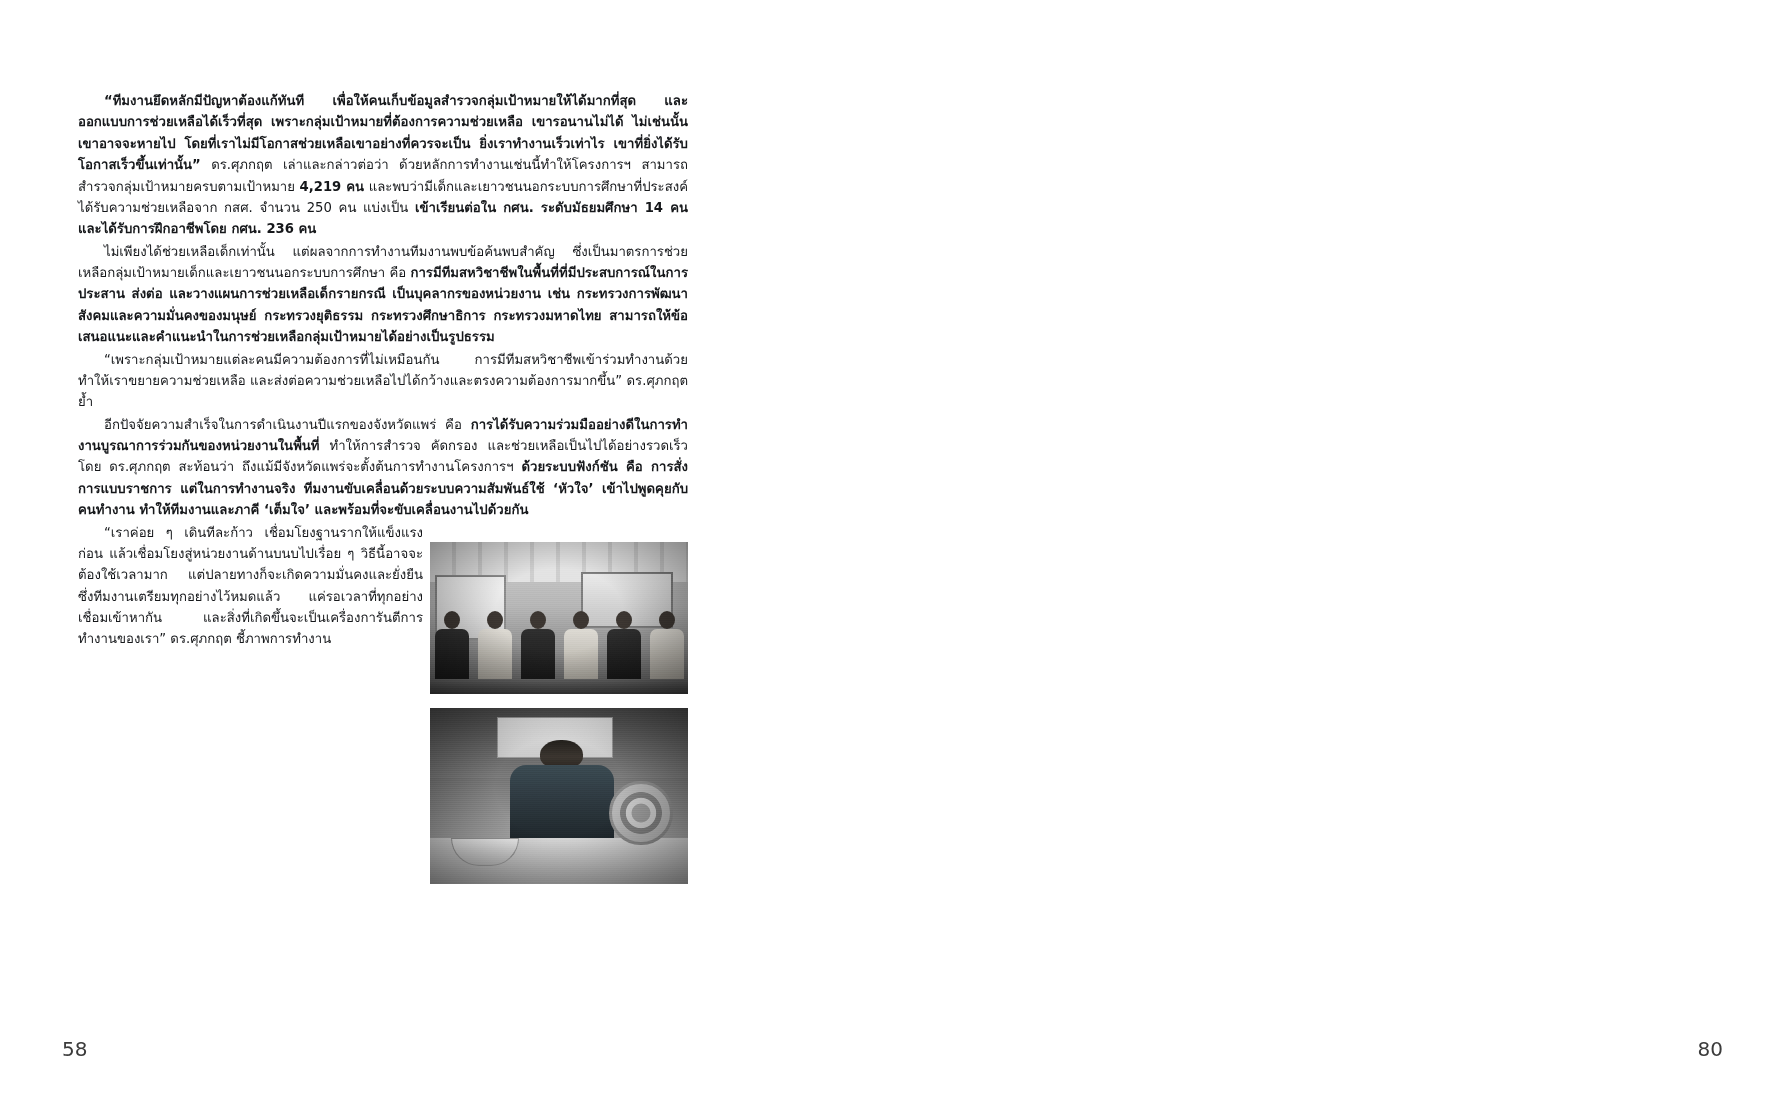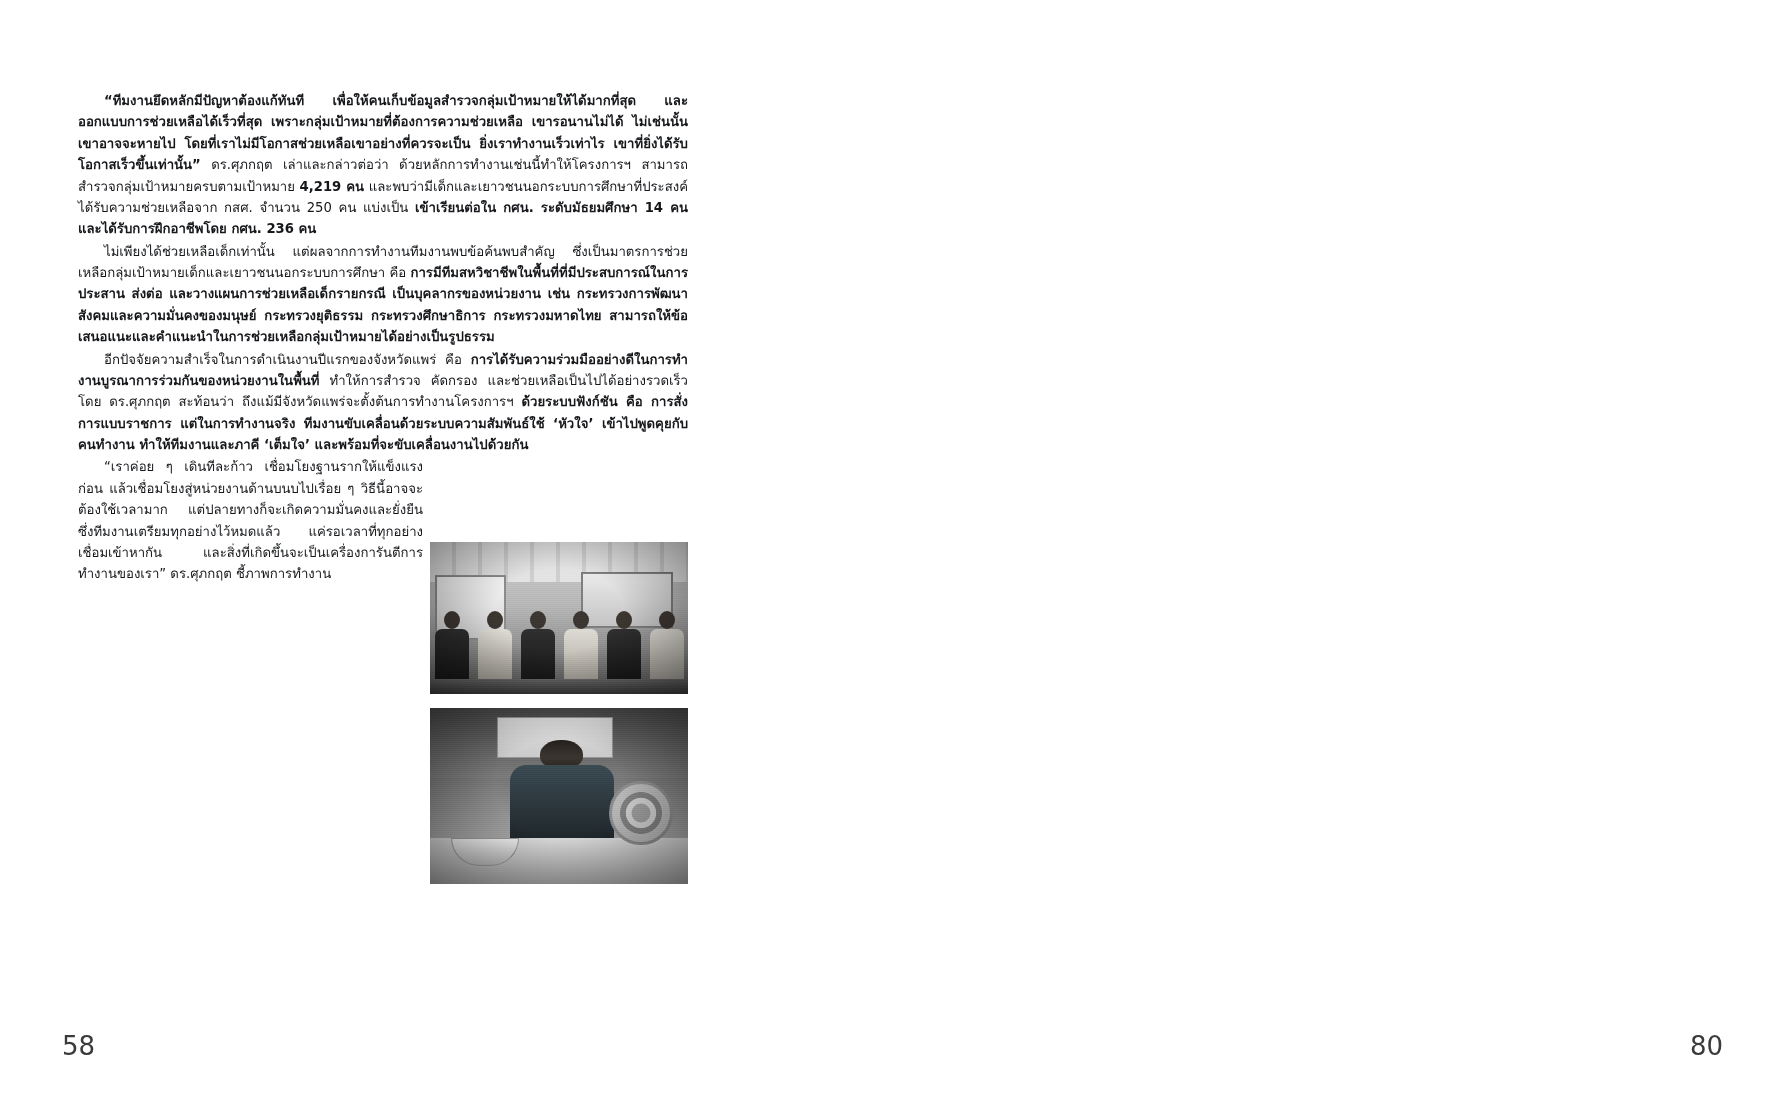--- a/index.html
+++ b/index.html
@@ -56,21 +56,21 @@
 
   
   .ph-class { left: 430px; top: 542px; width: 258px; height: 152px; }
   
   .ph-cook  { left: 430px; top: 708px; width: 258px; height: 176px; }
 
   
   .folio {
     position: absolute;
     bottom: 44px;
-    font-size: 26px;
+    font-size: 20px;
     color: #3b3b3b;
     font-family: "DejaVu Sans", "Liberation Sans", sans-serif;
   }
   .folio-left  { left: 62px; }
   .folio-right { right: 62px; }
 
   
 
   
   .grain {
@@ -176,20 +176,23 @@
     <div class="text-col">
 
       <p class="para">
         <span class="indent"></span><span class="b">“ทีมงานยึดหลักมีปัญหาต้องแก้ทันที เพื่อให้คนเก็บข้อมูลสำรวจกลุ่มเป้าหมายให้ได้มากที่สุด และออกแบบการช่วยเหลือได้เร็วที่สุด เพราะกลุ่มเป้าหมายที่ต้องการความช่วยเหลือ เขารอนานไม่ได้ ไม่เช่นนั้นเขาอาจจะหายไป โดยที่เราไม่มีโอกาสช่วยเหลือเขาอย่างที่ควรจะเป็น ยิ่งเราทำงานเร็วเท่าไร เขาที่ยิ่งได้รับโอกาสเร็วขึ้นเท่านั้น”</span><span> ดร.ศุภกฤต เล่าและกล่าวต่อว่า ด้วยหลักการทำงานเช่นนี้ทำให้โครงการฯ สามารถสำรวจกลุ่มเป้าหมายครบตามเป้าหมาย </span><span class="b">4,219 คน</span><span> และพบว่ามีเด็กและเยาวชนนอกระบบการศึกษาที่ประสงค์ได้รับความช่วยเหลือจาก กสศ. จำนวน 250 คน แบ่งเป็น </span><span class="b">เข้าเรียนต่อใน กศน. ระดับมัธยมศึกษา 14 คน และได้รับการฝึกอาชีพโดย กศน. 236 คน</span>
       </p>
 
       <p class="para">
         <span class="indent"></span><span>ไม่เพียงได้ช่วยเหลือเด็กเท่านั้น แต่ผลจากการทำงานทีมงานพบข้อค้นพบสำคัญ ซึ่งเป็นมาตรการช่วยเหลือกลุ่มเป้าหมายเด็กและเยาวชนนอกระบบการศึกษา คือ </span><span class="b">การมีทีมสหวิชาชีพในพื้นที่ที่มีประสบการณ์ในการประสาน ส่งต่อ และวางแผนการช่วยเหลือเด็กรายกรณี เป็นบุคลากรของหน่วยงาน เช่น กระทรวงการพัฒนาสังคมและความมั่นคงของมนุษย์ กระทรวงยุติธรรม กระทรวงศึกษาธิการ กระทรวงมหาดไทย สามารถให้ข้อเสนอแนะและคำแนะนำในการช่วยเหลือกลุ่มเป้าหมายได้อย่างเป็นรูปธรรม</span>
       </p>
 
+      <p class="para">
+        <span class="indent"></span><span>“เพราะกลุ่มเป้าหมายแต่ละคนมีความต้องการที่ไม่เหมือนกัน การมีทีมสหวิชาชีพเข้าร่วมทำงานด้วย ทำให้เราขยายความช่วยเหลือ และส่งต่อความช่วยเหลือไปได้กว้างและตรงความต้องการมากขึ้น” ดร.ศุภกฤต ย้ำ</span>
+      </p>
 
       <p class="para">
         <span class="indent"></span><span>อีกปัจจัยความสำเร็จในการดำเนินงานปีแรกของจังหวัดแพร่ คือ </span><span class="b">การได้รับความร่วมมืออย่างดีในการทำงานบูรณาการร่วมกันของหน่วยงานในพื้นที่</span><span> ทำให้การสำรวจ คัดกรอง และช่วยเหลือเป็นไปได้อย่างรวดเร็ว โดย ดร.ศุภกฤต สะท้อนว่า ถึงแม้มีจังหวัดแพร่จะตั้งต้นการทำงานโครงการฯ </span><span class="b">ด้วยระบบฟังก์ชัน คือ การสั่งการแบบราชการ แต่ในการทำงานจริง ทีมงานขับเคลื่อนด้วยระบบความสัมพันธ์ใช้ ‘หัวใจ’ เข้าไปพูดคุยกับคนทำงาน ทำให้ทีมงานและภาคี ‘เต็มใจ’ และพร้อมที่จะขับเคลื่อนงานไปด้วยกัน</span>
       </p>
 
       <p class="para" style="width:345px;">
         <span class="indent"></span><span>“เราค่อย ๆ เดินทีละก้าว เชื่อมโยงฐานรากให้แข็งแรงก่อน แล้วเชื่อมโยงสู่หน่วยงานด้านบนบไปเรื่อย ๆ วิธีนี้อาจจะต้องใช้เวลามาก แต่ปลายทางก็จะเกิดความมั่นคงและยั่งยืน ซึ่งทีมงานเตรียมทุกอย่างไว้หมดแล้ว แค่รอเวลาที่ทุกอย่างเชื่อมเข้าหากัน และสิ่งที่เกิดขึ้นจะเป็นเครื่องการันตีการทำงานของเรา” ดร.ศุภกฤต ชี้ภาพการทำงาน</span>
       </p>
 
     </div>

